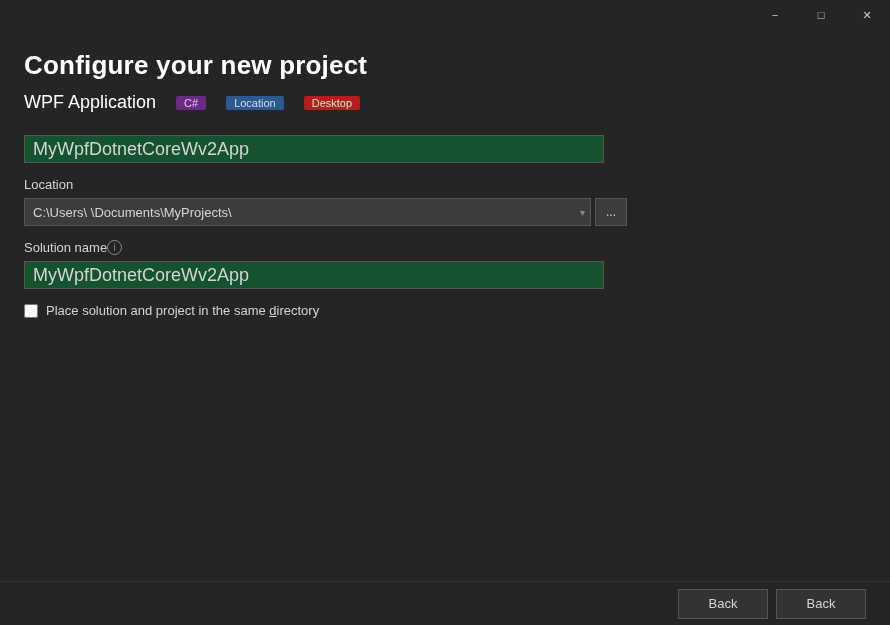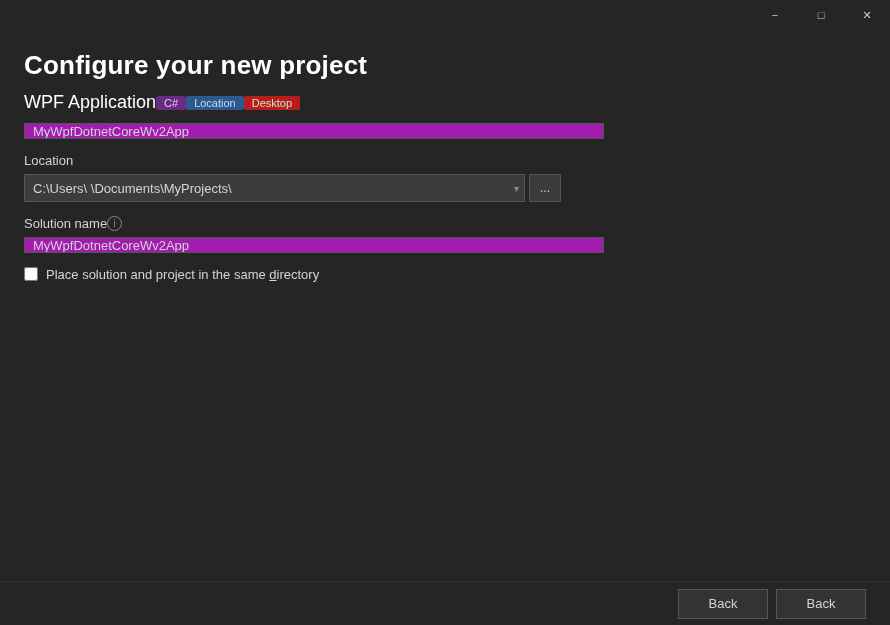--- a/index.html
+++ b/index.html
@@ -61,22 +61,22 @@
       font-size: 26px;
       font-weight: 700;
       color: #ffffff;
       margin-bottom: 11px;
       letter-spacing: 0.2px;
     }
 
     .app-name-row {
       display: flex;
       align-items: center;
-      gap: 0;
-      margin-bottom: 10px;
+      gap: 20px;
+      margin-bottom: 22px;
     }
 
     .app-name-text {
       font-size: 18px;
       color: #ffffff;
       font-weight: 400;
     }
 
     .tag {
       padding: 1px 8px;
@@ -126,38 +126,38 @@
       align-items: center;
       justify-content: center;
       font-size: 10px;
       color: #888;
       cursor: default;
       flex-shrink: 0;
     }
 
     .text-input {
       width: 580px;
-      height: 16px;
-      background: #a21caf;
-      border: 1px solid #555;
-      color: #d4d4d4;
-      font-size: 13px;
+      height: 28px;
+      background: #14532d;
+      border: 1px solid #555;
+      color: #d4d4d4;
+      font-size: 18px;
       padding: 0 8px;
       outline: none;
     }
 
     .location-row {
       display: flex;
       gap: 4px;
       align-items: center;
     }
 
     .select-wrapper {
       position: relative;
-      width: 501px;
+      width: 567px;
     }
 
     .select-wrapper select {
       width: 100%;
       height: 28px;
       background: #3c3c3c;
       border: 1px solid #555;
       color: #d4d4d4;
       font-size: 13px;
       padding: 0 24px 0 8px;
@@ -184,21 +184,21 @@
       color: #d4d4d4;
       font-size: 12px;
       cursor: pointer;
       display: flex;
       align-items: center;
       justify-content: center;
     }
 
     .checkbox-row {
       display: flex;
-      align-items: flex-start;
+      align-items: flex-end;
       gap: 8px;
       margin-top: 14px;
     }
 
     .checkbox-row input[type="checkbox"] {
       width: 14px;
       height: 14px;
       cursor: pointer;
       accent-color: #007acc;
     }

